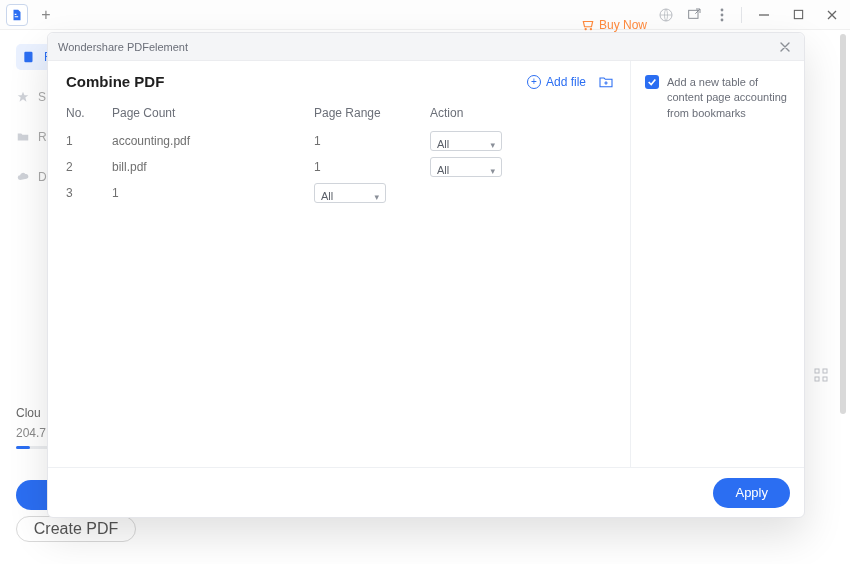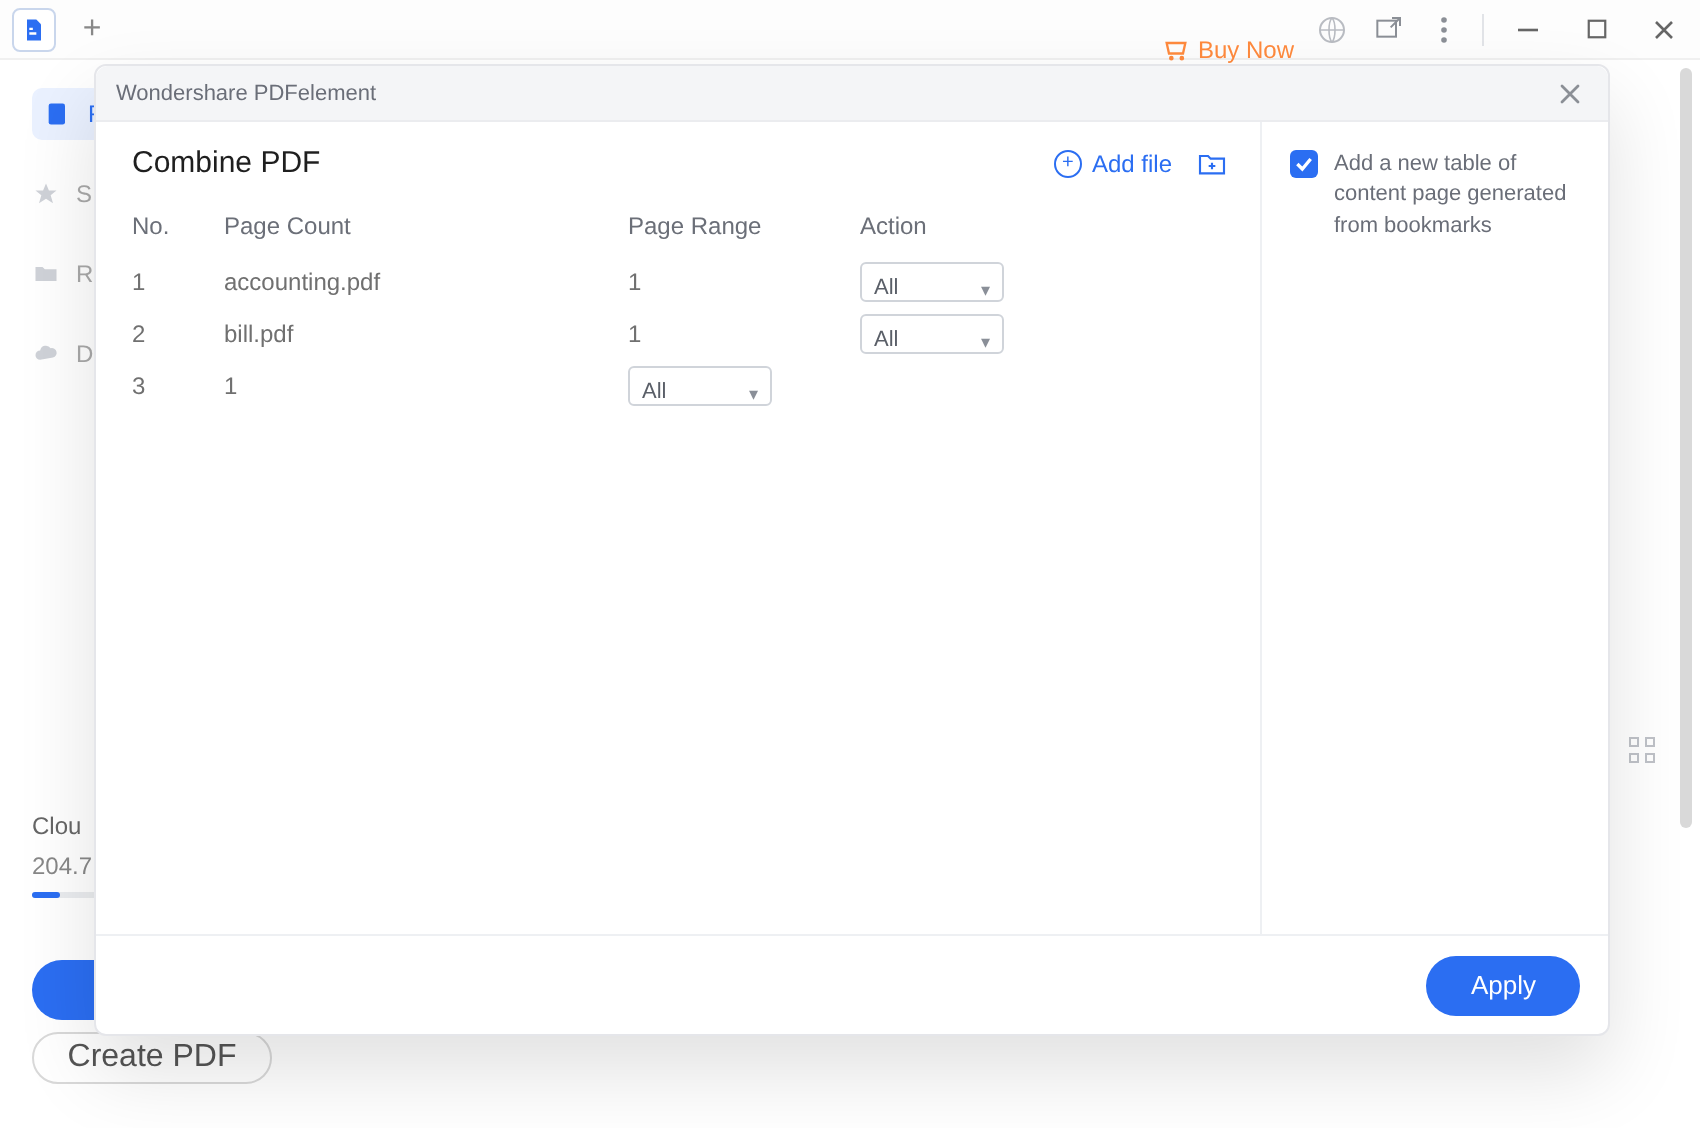--- a/index.html
+++ b/index.html
@@ -65,21 +65,21 @@
     display:flex; align-items:center; justify-content:space-between;
     padding:0 10px; border-radius:6px 6px 0 0;
     font-size:11px; color:#6a6e78;
   }
   .dialog-close { width:18px; height:18px; display:flex; align-items:center; justify-content:center; color:#7d7f84; cursor:pointer; }
 
   .dialog-body { flex:1; display:flex; }
 
   .main-panel { flex:1; padding:12px 16px 0 18px; border-right:1px solid #eef0f3; position:relative; }
   .main-title-row { display:flex; align-items:center; justify-content:space-between; margin-bottom:10px; }
-  .main-title { font-size:15px; font-weight:400; color:#1f1f1f; }
+  .main-title { font-size:15px; font-weight:700; color:#1f1f1f; }
   .title-actions { display:flex; align-items:center; gap:12px; }
   .add-file { display:flex; align-items:center; gap:5px; color:#2b6ef2; font-size:12px; cursor:pointer; }
   .add-file .plus-circ { width:14px; height:14px; border:1.5px solid #2b6ef2; border-radius:50%; display:flex; align-items:center; justify-content:center; font-size:10px; line-height:1; }
   .folder-icon { color:#2b6ef2; display:flex; align-items:center; }
 
   .tbl { width:100%; font-size:12px; color:#555; }
   .tbl-head, .tbl-row { display:grid; grid-template-columns: 34px 190px 104px 112px 60px; align-items:center; height:26px;gap:12px; }
   .tbl-head { color:#6b6f78; font-weight:400; margin-bottom:2px; }
   .tbl-row { color:#707070; }
   .page-range-sel {
@@ -289,21 +289,21 @@
         </div>
       </div>
 
       <div class="side-panel">
         <div class="side-opt">
           <div class="chk">
             <svg width="10" height="10" viewBox="0 0 12 12">
                 <path d="M2 6l3 3 5-6" fill="none" stroke="#fff" stroke-width="2"></path>
               </svg>
           </div>
-          <span style="line-height:1.4;">Add a new table of content page generated from bookmarks</span>
+          <span style="line-height:1.4;">Add a new table of content page accounting from bookmarks</span>
         </div>
       </div>
     </div>
 
     <div class="dialog-footer">
       <button class="apply-btn">
         <span>Apply</span>
       </button>
     </div>
   </div>

